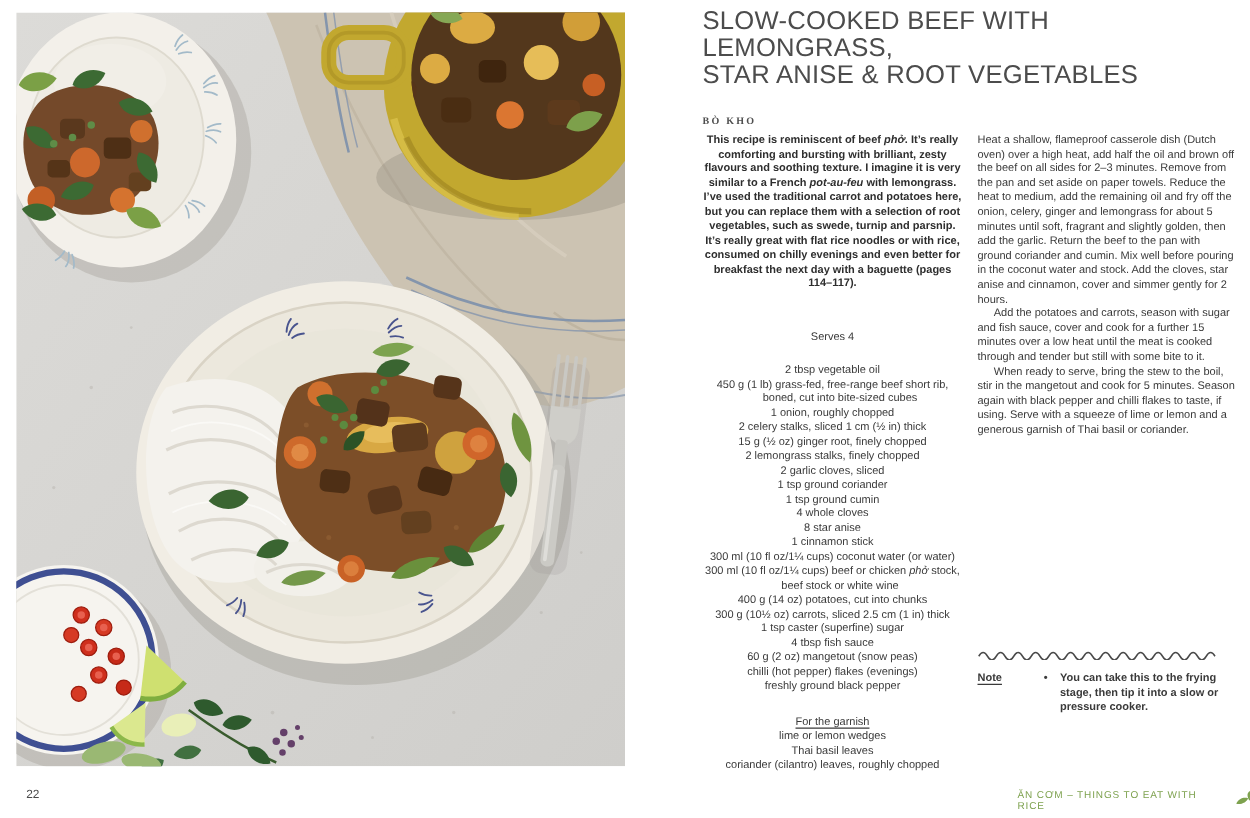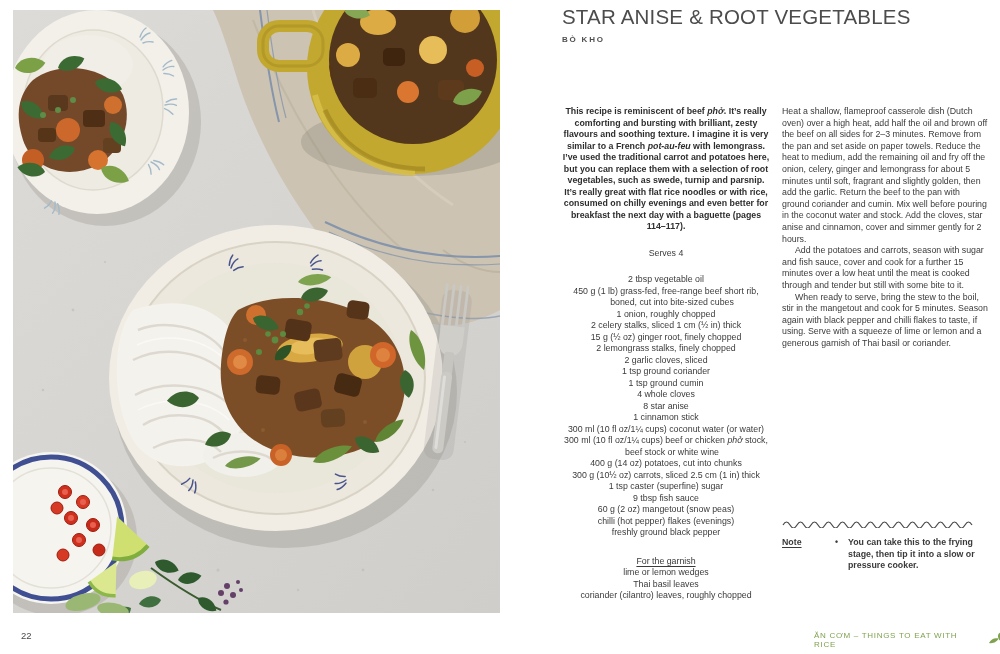--- a/index.html
+++ b/index.html
@@ -12,26 +12,26 @@
   .page{position:absolute;inset:0;}
   
   .photo-frame{position:absolute;left:13px;top:10px;width:487px;height:603px;margin:0;}
   .photo-frame svg{display:block;}
   .pagenum{font-size:9.5px;color:#4a4a4a;}
   .pagenum-left{position:absolute;left:21px;top:630px;}
   
   .recipe-header{position:absolute;left:562px;top:6px;width:432px;}
   .title{margin:0;font-size:20.5px;line-height:21.5px;font-weight:400;color:#4c4c4c;letter-spacing:.2px;}
   .title .title-line{display:block;}
-  .subtitle{margin-top:7px;font-size:8px;letter-spacing:1.8px;color:#4f4f4f;font-weight:700;}
+  .subtitle{margin-top:21px;font-size:8px;letter-spacing:1.8px;color:#4f4f4f;font-weight:700;font-family:Liberation Serif, serif;}
   .col{font-size:8.8px;line-height:11.5px;color:#3a3a3a;}
   .col-1{position:absolute;left:562px;top:106px;width:208px;text-align:center;}
   .intro{margin:0;font-weight:700;color:#2e2e2e;}
   .intro em{font-style:italic;}
-  .serves{margin-top:15px;}
+  .serves{margin-top:31px;}
   .ingredients{margin:15px 0 0;padding:0;list-style:none;}
   .ingredients li{padding-left:12px;text-indent:-12px;}
   .ingredients em{font-style:italic;}
   .garnish{margin-top:17px;}
   .underlined{text-decoration:underline;text-underline-offset:2px;text-decoration-thickness:.8px;}
   .col-2{position:absolute;left:782px;top:106px;width:206px;line-height:11.6px;}
   .method-p{margin:0;}
   .method-p.indent{text-indent:13px;}
   
   .notes{position:absolute;left:782px;top:519px;width:206px;font-size:8.8px;line-height:11.6px;}
@@ -309,20 +309,21 @@
         <rect x="6.5" y="88" width="11" height="82" rx="5" fill="#cbcac5"></rect>
         <rect x="8.5" y="92" width="3" height="74" rx="1.5" fill="#e2e1dc" opacity=".85"></rect>
       </g>
     </svg>
   </figure>
 
   <div class="pagenum pagenum-left">22</div>
 
   <header class="recipe-header">
     <h1 class="title">
+      <span class="title-line">SLOW-COOKED BEEF WITH LEMONGRASS,</span>
       <span class="title-line">STAR ANISE &amp; ROOT VEGETABLES</span>
     </h1>
     <div class="subtitle">BÒ KHO</div>
   </header>
 
   <div class="col col-1">
     <p class="intro"><span>This recipe is reminiscent of beef </span><em>phở</em><span>. It’s really comforting and bursting with brilliant, zesty flavours and soothing texture. I imagine it is very similar to a French </span><em>pot-au-feu</em><span> with lemongrass. I’ve used the traditional carrot and potatoes here, but you can replace them with a selection of root vegetables, such as swede, turnip and parsnip. It’s really great with flat rice noodles or with rice, consumed on chilly evenings and even better for breakfast the next day with a baguette (pages 114–117).</span></p>
     <div class="serves">Serves 4</div>
     <ul class="ingredients">
       <li>2 tbsp vegetable oil</li>
@@ -335,21 +336,21 @@
       <li>1 tsp ground coriander</li>
       <li>1 tsp ground cumin</li>
       <li>4 whole cloves</li>
       <li>8 star anise</li>
       <li>1 cinnamon stick</li>
       <li>300 ml (10 fl oz/1¼ cups) coconut water (or water)</li>
       <li><span>300 ml (10 fl oz/1¼ cups) beef or chicken </span><em>phở</em><span> stock, beef stock or white wine</span></li>
       <li>400 g (14 oz) potatoes, cut into chunks</li>
       <li>300 g (10½ oz) carrots, sliced 2.5 cm (1 in) thick</li>
       <li>1 tsp caster (superfine) sugar</li>
-      <li>9 tbsp fish sauce</li>
+      <li>4 tbsp fish sauce</li>
       <li>60 g (2 oz) mangetout (snow peas)</li>
       <li>chilli (hot pepper) flakes (evenings)</li>
       <li>freshly ground black pepper</li>
     </ul>
     <div class="garnish">
       <div class="underlined">For the garnish</div>
       <div>lime or lemon wedges</div>
       <div>Thai basil leaves</div>
       <div>coriander (cilantro) leaves, roughly chopped</div>
     </div>

